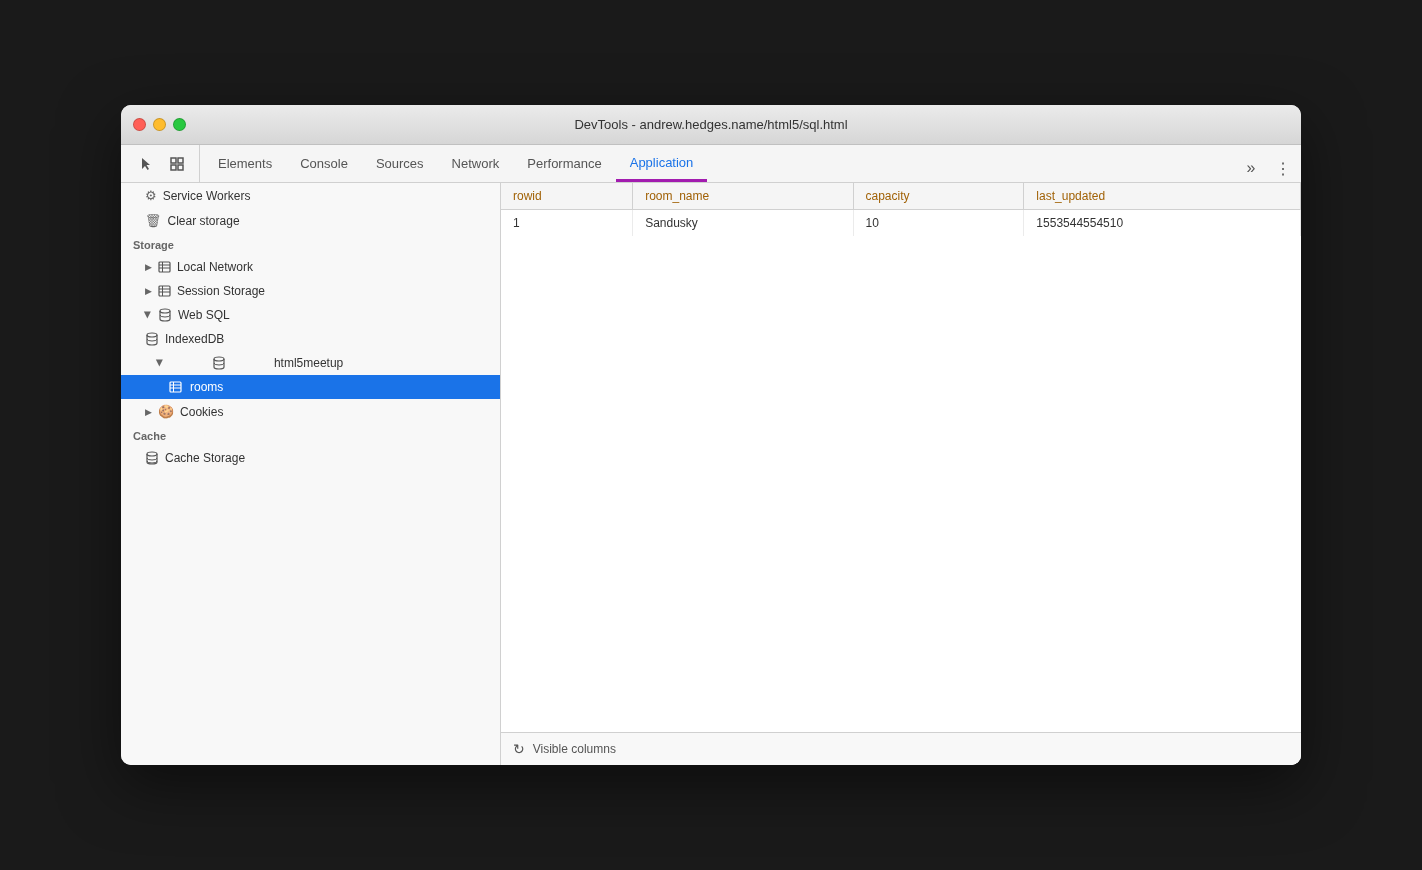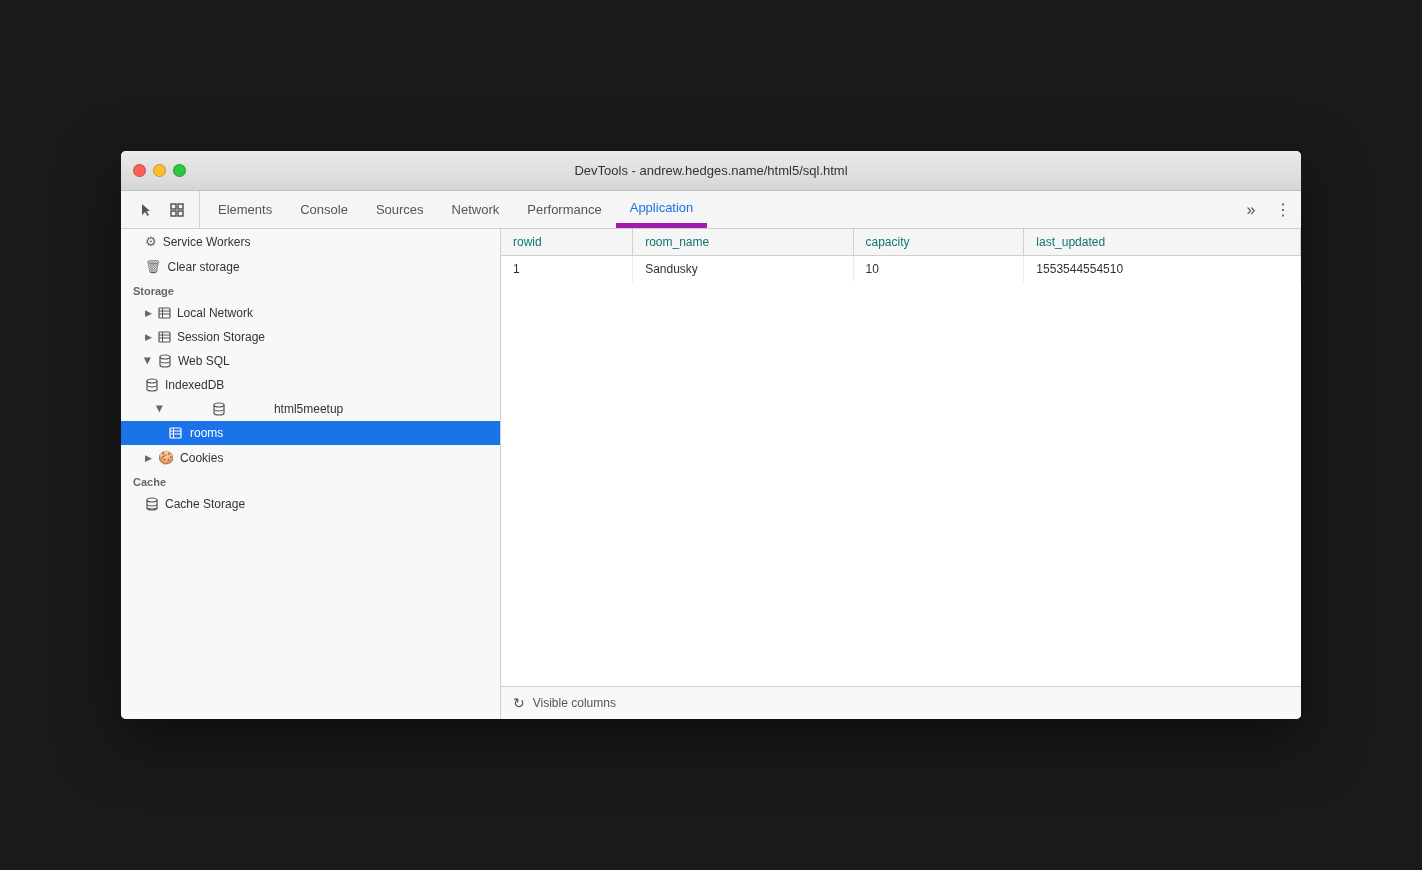--- a/index.html
+++ b/index.html
@@ -6,23 +6,23 @@
     body {
       background: #1a1a1a;
       display: flex;
       justify-content: center;
       align-items: center;
       min-height: 100vh;
       font-family: -apple-system, BlinkMacSystemFont, 'Helvetica Neue', Arial, sans-serif;
     }
     .window {
       width: 1180px;
-      height: 568px;
+      height: 660px;
       background: #f0f0f0;
-      border-radius: 5px;
+      border-radius: 10px;
       overflow: hidden;
       box-shadow: 0 20px 60px rgba(0,0,0,0.5);
       display: flex;
       flex-direction: column;
     }
     .titlebar {
       background: linear-gradient(to bottom, #ebebeb, #d6d6d6);
       height: 40px;
       display: flex;
       align-items: center;
@@ -55,21 +55,21 @@
     .devtools-body {
       display: flex;
       flex-direction: column;
       flex: 1;
       overflow: hidden;
     }
     .tabs-bar {
       background: #f5f5f5;
       border-bottom: 1px solid #d0d0d0;
       display: flex;
-      align-items: center;
+      align-items: flex-end;
       height: 38px;
       padding: 0 4px;
     }
     .tab-icons {
       display: flex;
       align-items: center;
       gap: 2px;
       padding: 0 8px;
       border-right: 1px solid #d0d0d0;
       height: 100%;
@@ -92,21 +92,21 @@
       display: flex;
       align-items: center;
       font-size: 13px;
       color: #555;
       cursor: pointer;
       position: relative;
       white-space: nowrap;
     }
     .tab.active {
       color: #1a73e8;
-      border-bottom: 5px solid #a21caf;
+      border-bottom: 3px solid #a21caf;
     }
     .tab-more {
       margin-left: auto;
       display: flex;
       align-items: center;
       gap: 4px;
     }
     .tab-more-btn {
       width: 28px;
       height: 28px;
@@ -182,21 +182,21 @@
       border-collapse: collapse;
       font-size: 12px;
     }
     th {
       background: #f5f5f5;
       border-bottom: 1px solid #d0d0d0;
       border-right: 1px solid #d0d0d0;
       padding: 6px 12px;
       text-align: left;
       font-weight: 500;
-      color: #0f766e;
+      color: #a16207;
       position: sticky;
       top: 0;
     }
     td {
       border-bottom: 1px solid #ebebeb;
       border-right: 1px solid #ebebeb;
       padding: 6px 12px;
       color: #333;
       vertical-align: top;
     }

